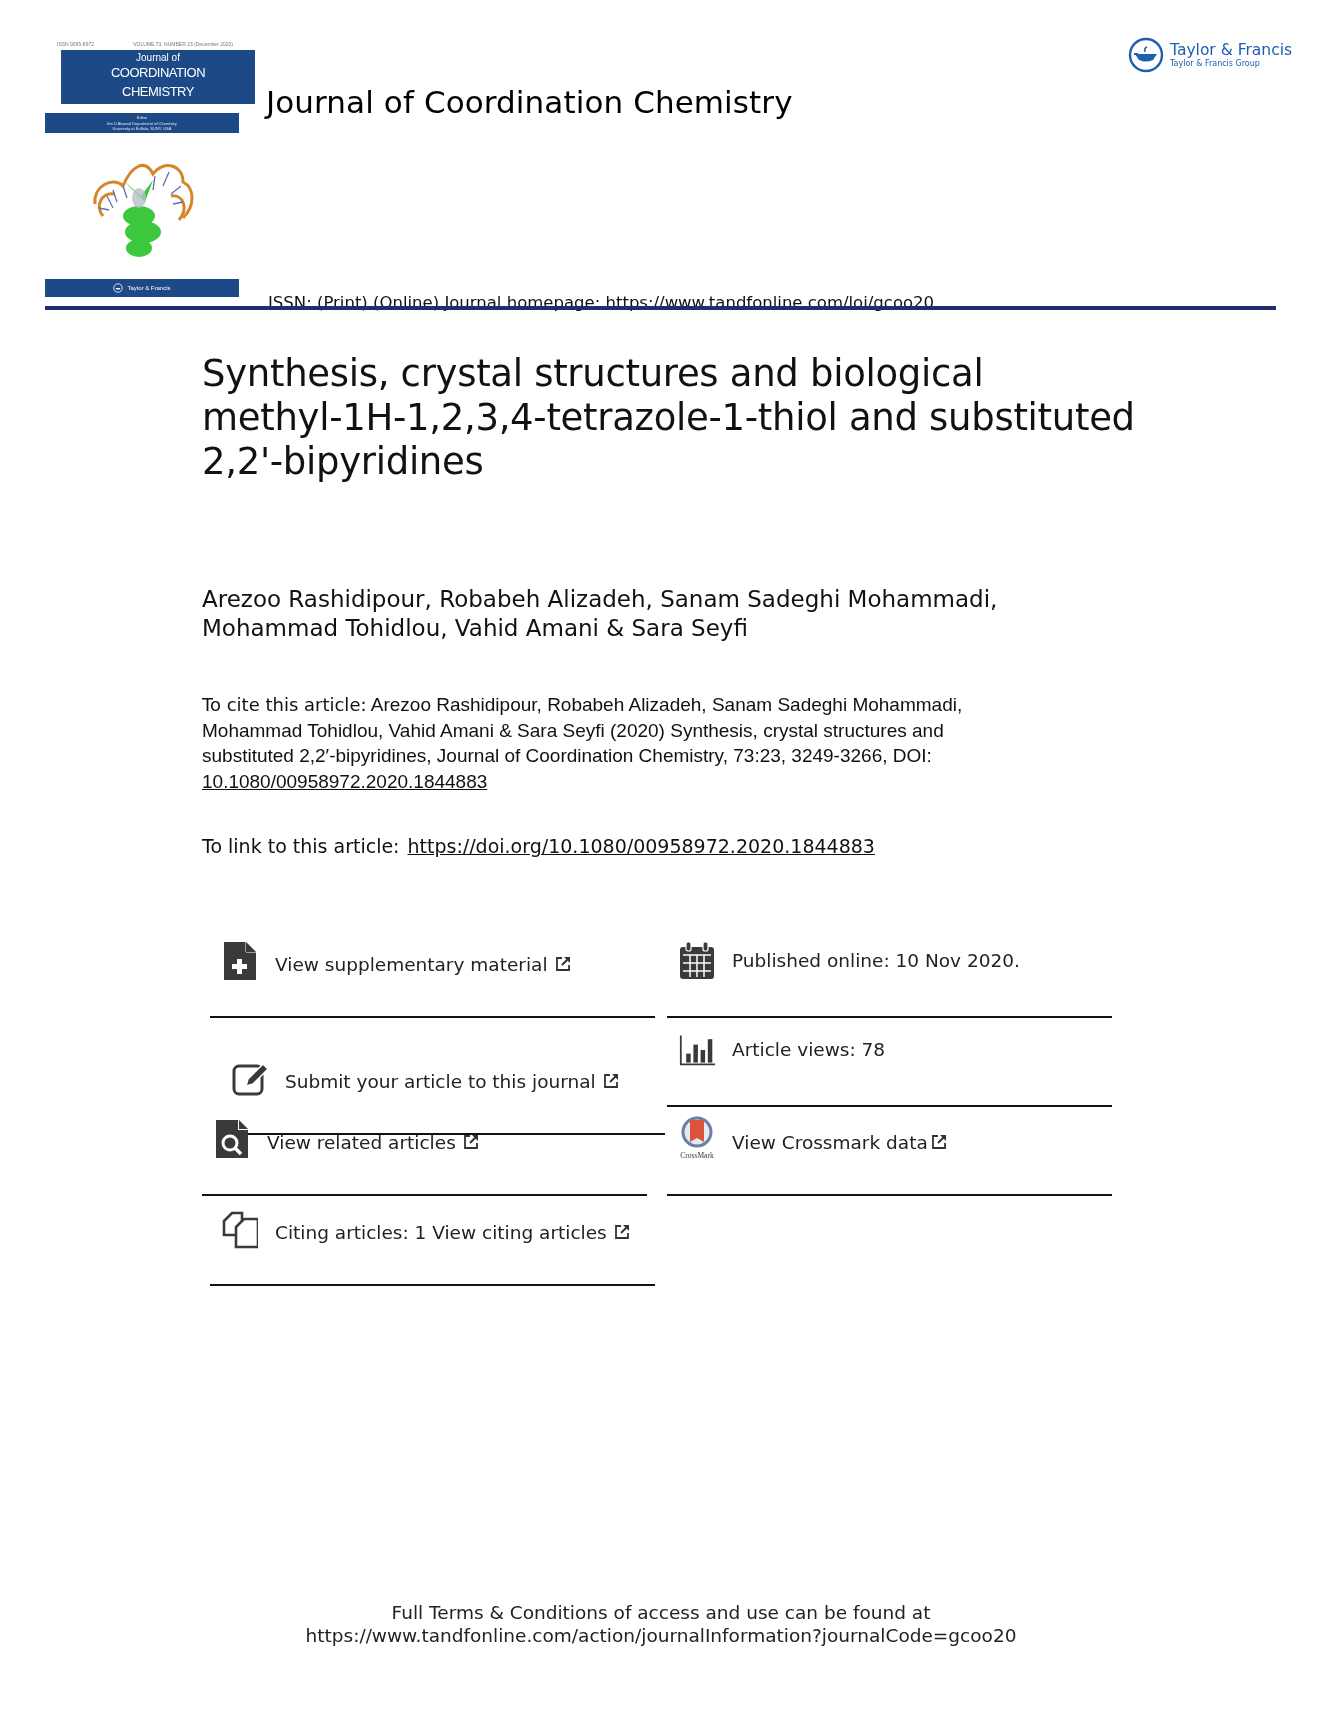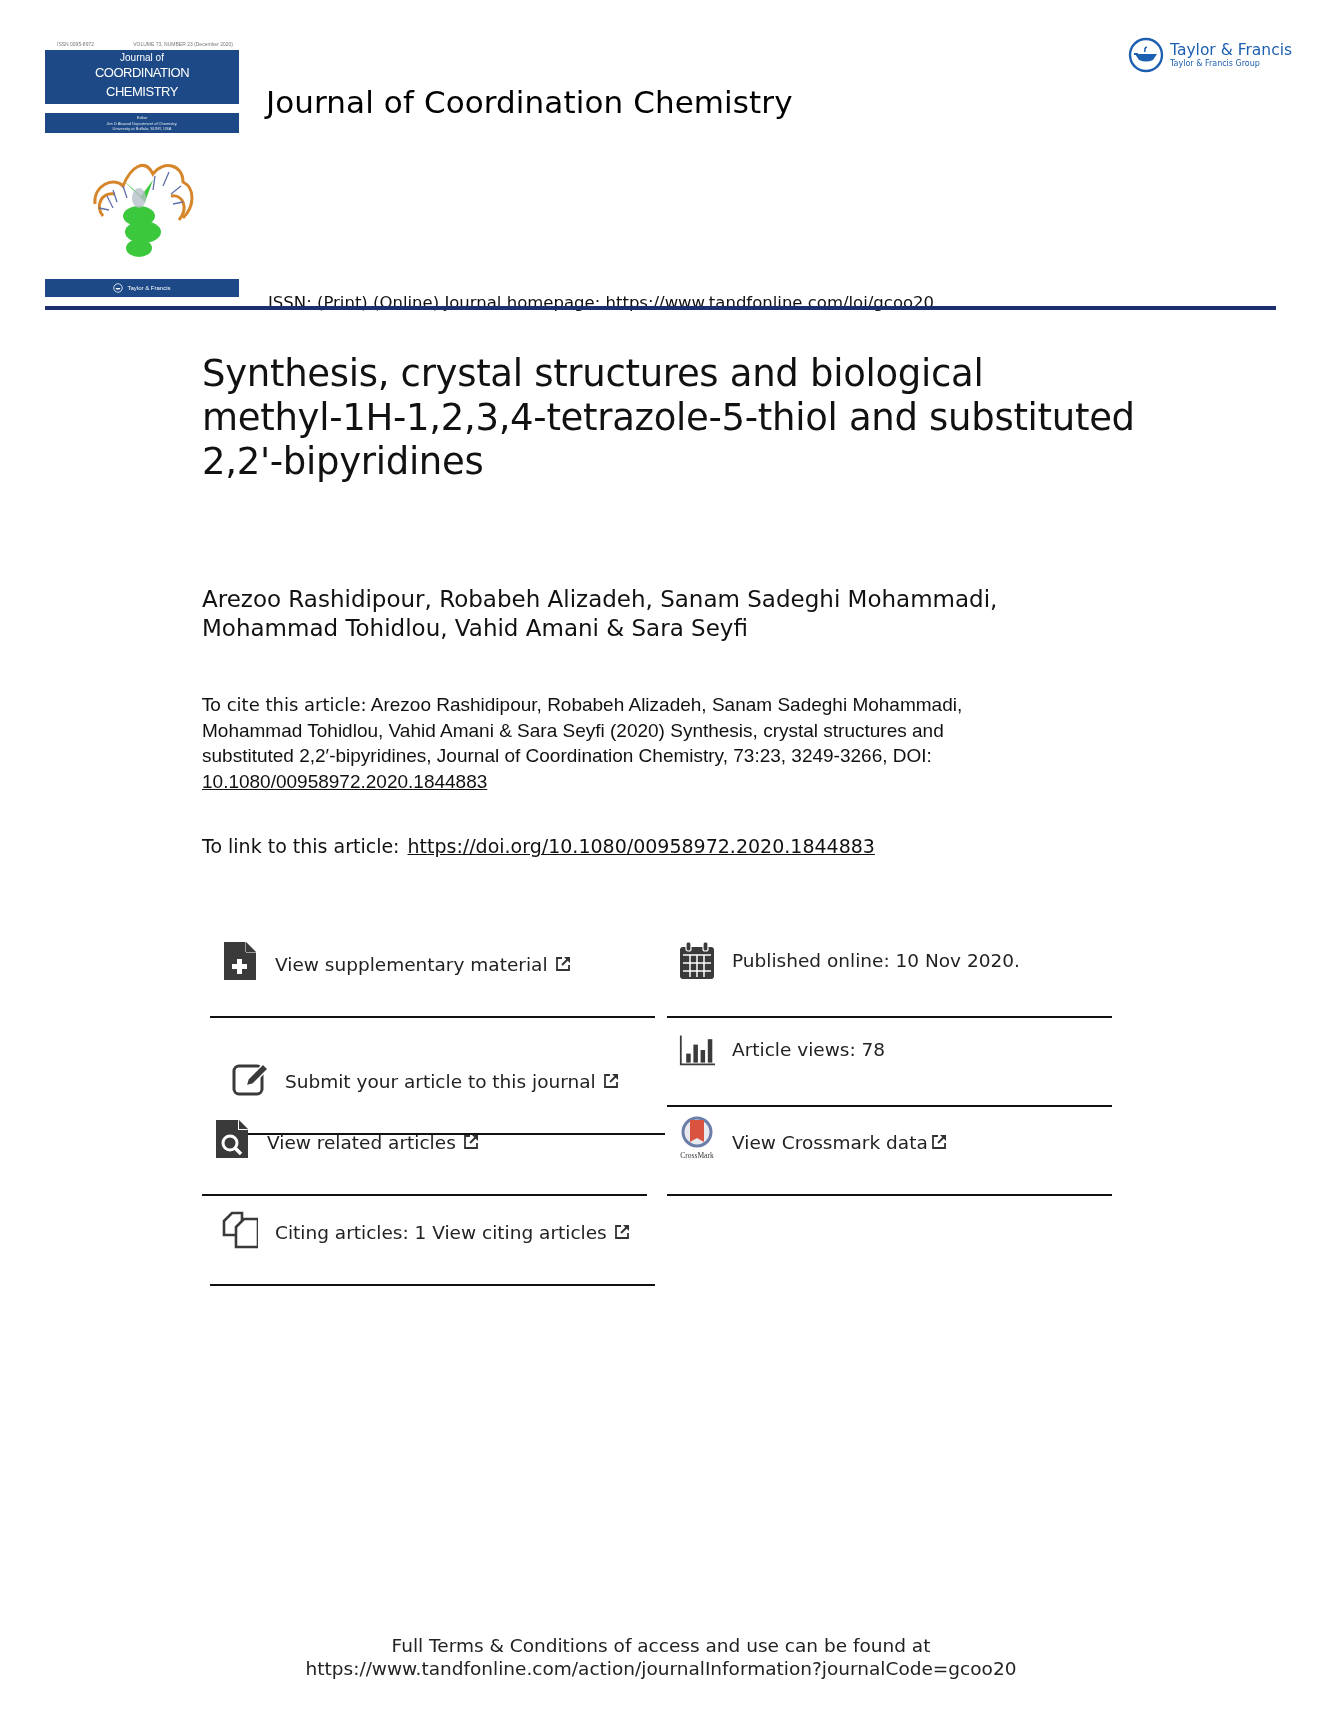--- a/index.html
+++ b/index.html
@@ -4,21 +4,21 @@
 <style>
   html, body { margin:0; padding:0; background:#ffffff; }
   body { width:1322px; height:1736px; position:relative; overflow:hidden; font-family:"DejaVu Sans", sans-serif; color:#111; }
   .abs { position:absolute; }
 
   
   .cover { left:45px; top:38px; width:194px; height:262px; }
   .cover .meta { position:absolute; top:0; left:0; right:0; height:12px; font-size:5px; color:#777; font-family:"Liberation Sans", sans-serif; }
   .cover .meta .l { position:absolute; left:12px; top:3px; }
   .cover .meta .r { position:absolute; right:6px; top:3px; }
-  .cover .band-top { position:absolute; top:12px; left:0; width:194px; height:54px; background:#1d4a86; color:#fff; text-align:center; font-family:"Liberation Sans", sans-serif; }
+  .cover .band-top { position:absolute; top:12px; left:16px; width:194px; height:54px; background:#1d4a86; color:#fff; text-align:center; font-family:"Liberation Sans", sans-serif; }
   .cover .band-top .jof { font-size:10px; display:block; margin-top:2px; line-height:11px; }
   .cover .band-top .big { font-size:13px; display:block; line-height:19px; letter-spacing:-0.5px; }
   .cover .band-ed { position:absolute; top:75px; left:0; width:194px; height:20px; background:#1d4a86; color:#dfe6f1; text-align:center; font-size:4px; line-height:5.5px; font-family:"Liberation Sans", sans-serif; padding-top:2px; box-sizing:border-box; }
   .cover .art { position:absolute; top:108px; left:38px; width:120px; height:120px; }
   .cover .band-bot { position:absolute; top:241px; left:0; width:194px; height:18px; background:#1d4a86; color:#fff; font-size:6px; font-family:"Liberation Sans", sans-serif; display:flex; align-items:center; justify-content:center; gap:4px; }
 
   .journal-title { left:266px; top:84px; font-size:31px; color:#000000; letter-spacing:0.1px; }
   .tf-logo { left:1128px; top:37px; display:flex; align-items:center; gap:6px; }
   .tf-logo .name { color:#1d5fb0; font-size:15.5px; line-height:17px; }
   .tf-logo .sub { color:#1d5fb0; font-size:8px; line-height:10px; }
@@ -34,21 +34,21 @@
   .cite .lbl { font-family:"DejaVu Sans", sans-serif; font-size:18px; }
   .cite .doi { text-decoration:underline; }
   .link-line { left:202px; top:835px; font-size:19px; color:#111; }
   .link-line .url { text-decoration:underline; margin-left:8px; }
 
   .tile { position:absolute; width:445px; height:88px; border-bottom:2px solid #111; }
   .tile .ico { position:absolute; left:12px; top:13px; width:36px; height:40px; }
   .tile .txt { position:absolute; left:65px; top:26px; font-size:18.5px; color:#222; white-space:nowrap; }
   .tile .ext { display:inline-block; width:18px; height:18px; vertical-align:-2px; margin-left:6px; }
 
-  .footer { left:0; width:1322px; top:1601px; text-align:center; font-size:18.5px; line-height:23px; color:#222;margin-top:33px; }
+  .footer { left:0; width:1322px; top:1601px; text-align:center; font-size:18.5px; line-height:23px; color:#222; }
 </style>
 </head>
 <body>
 
 <div class="abs cover">
   <div class="meta">
     <span class="l">ISSN 0095-8972</span>
     <span class="r">VOLUME 73, NUMBER 23 (December 2020)</span>
   </div>
   <div class="band-top">
@@ -106,21 +106,21 @@
   </div>
 </div>
 
 <div class="abs issn-line">
   <span>ISSN: (Print) (Online) Journal homepage: </span><a>https://www.tandfonline.com/loi/gcoo20</a>
 </div>
 <div class="abs rule-top"></div>
 
 <h1 class="abs title" style="margin:0;">
   <div>Synthesis, crystal structures and biological</div>
-  <div>methyl-1H-1,2,3,4-tetrazole-5-thiol and substituted</div>
+  <div>methyl-1H-1,2,3,4-tetrazole-1-thiol and substituted</div>
   <div>2,2'-bipyridines</div>
 </h1>
 
 <div class="abs authors">
   <div>Arezoo Rashidipour, Robabeh Alizadeh, Sanam Sadeghi Mohammadi,</div>
   <div>Mohammad Tohidlou, Vahid Amani &amp; Sara Seyfi</div>
 </div>
 
 <div class="abs cite">
   <div><span class="lbl">To cite this article:</span><span> Arezoo Rashidipour, Robabeh Alizadeh, Sanam Sadeghi Mohammadi,</span></div>

